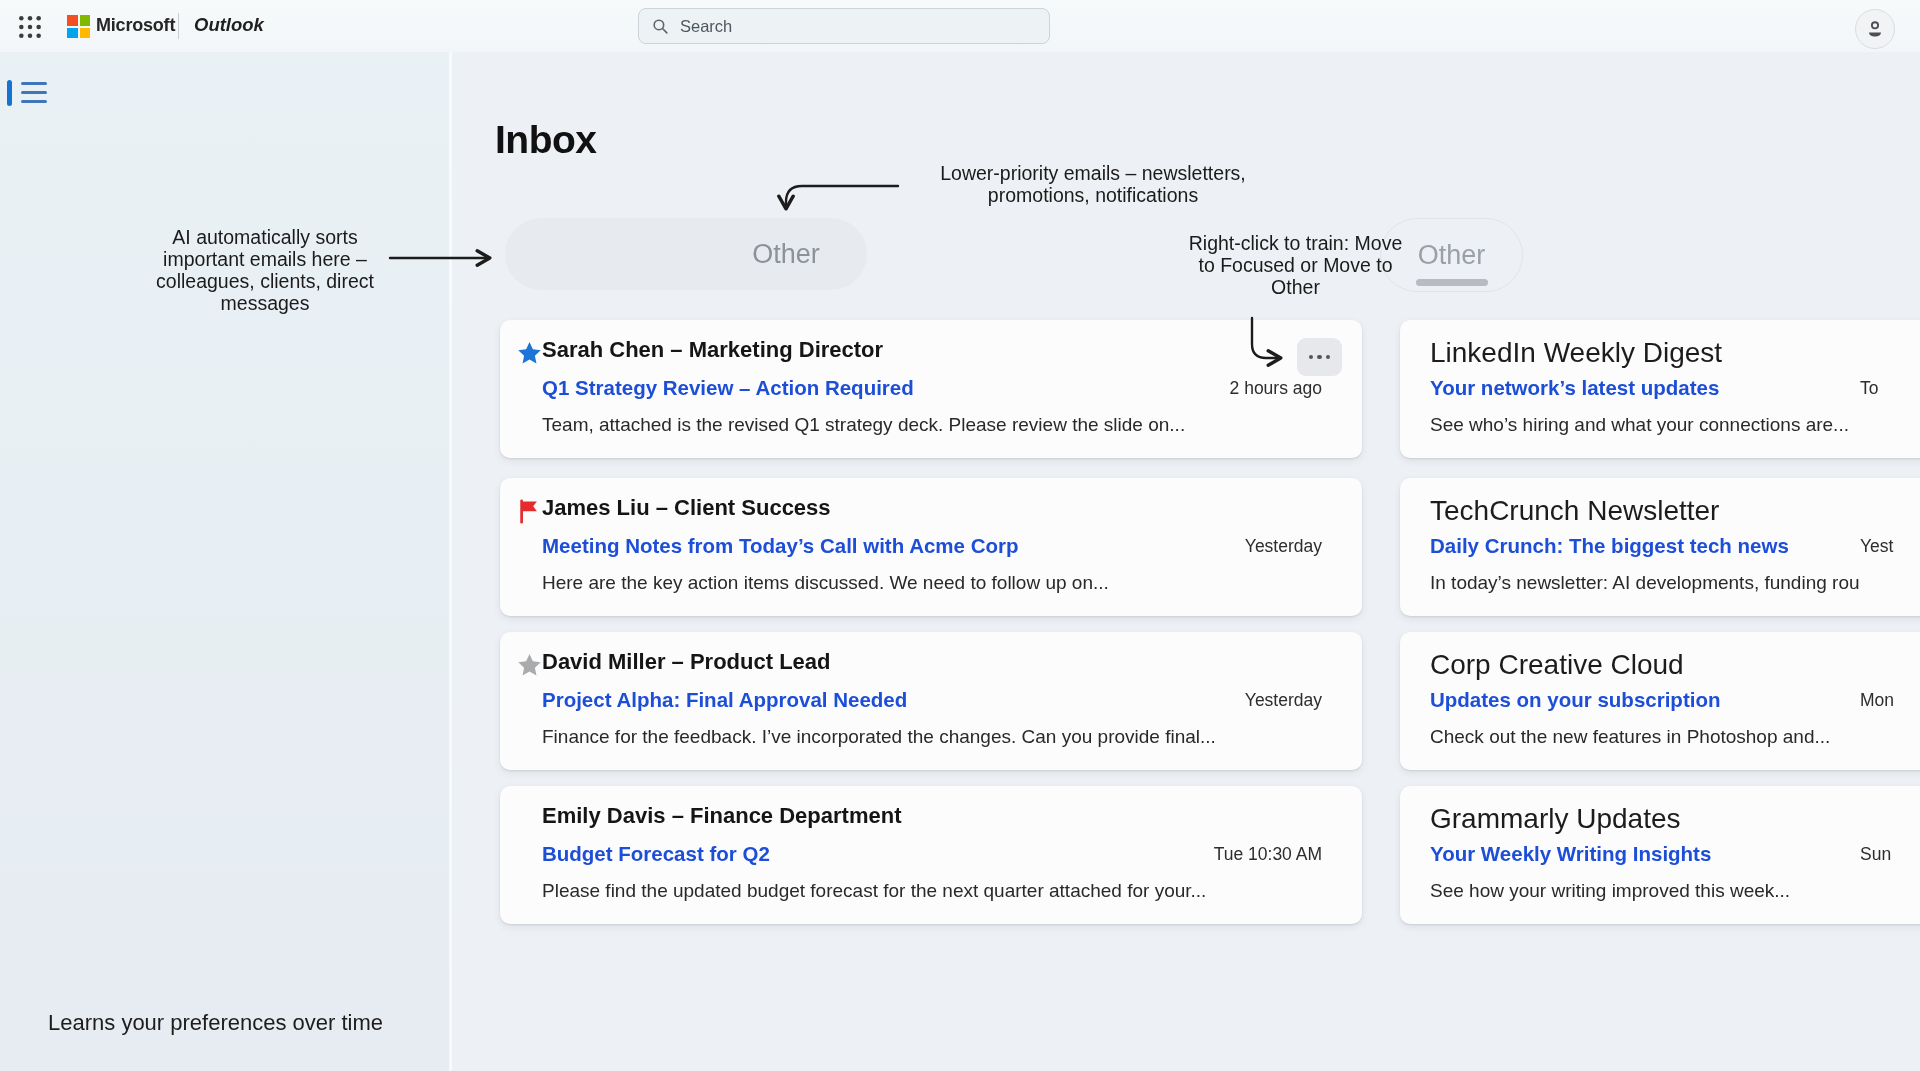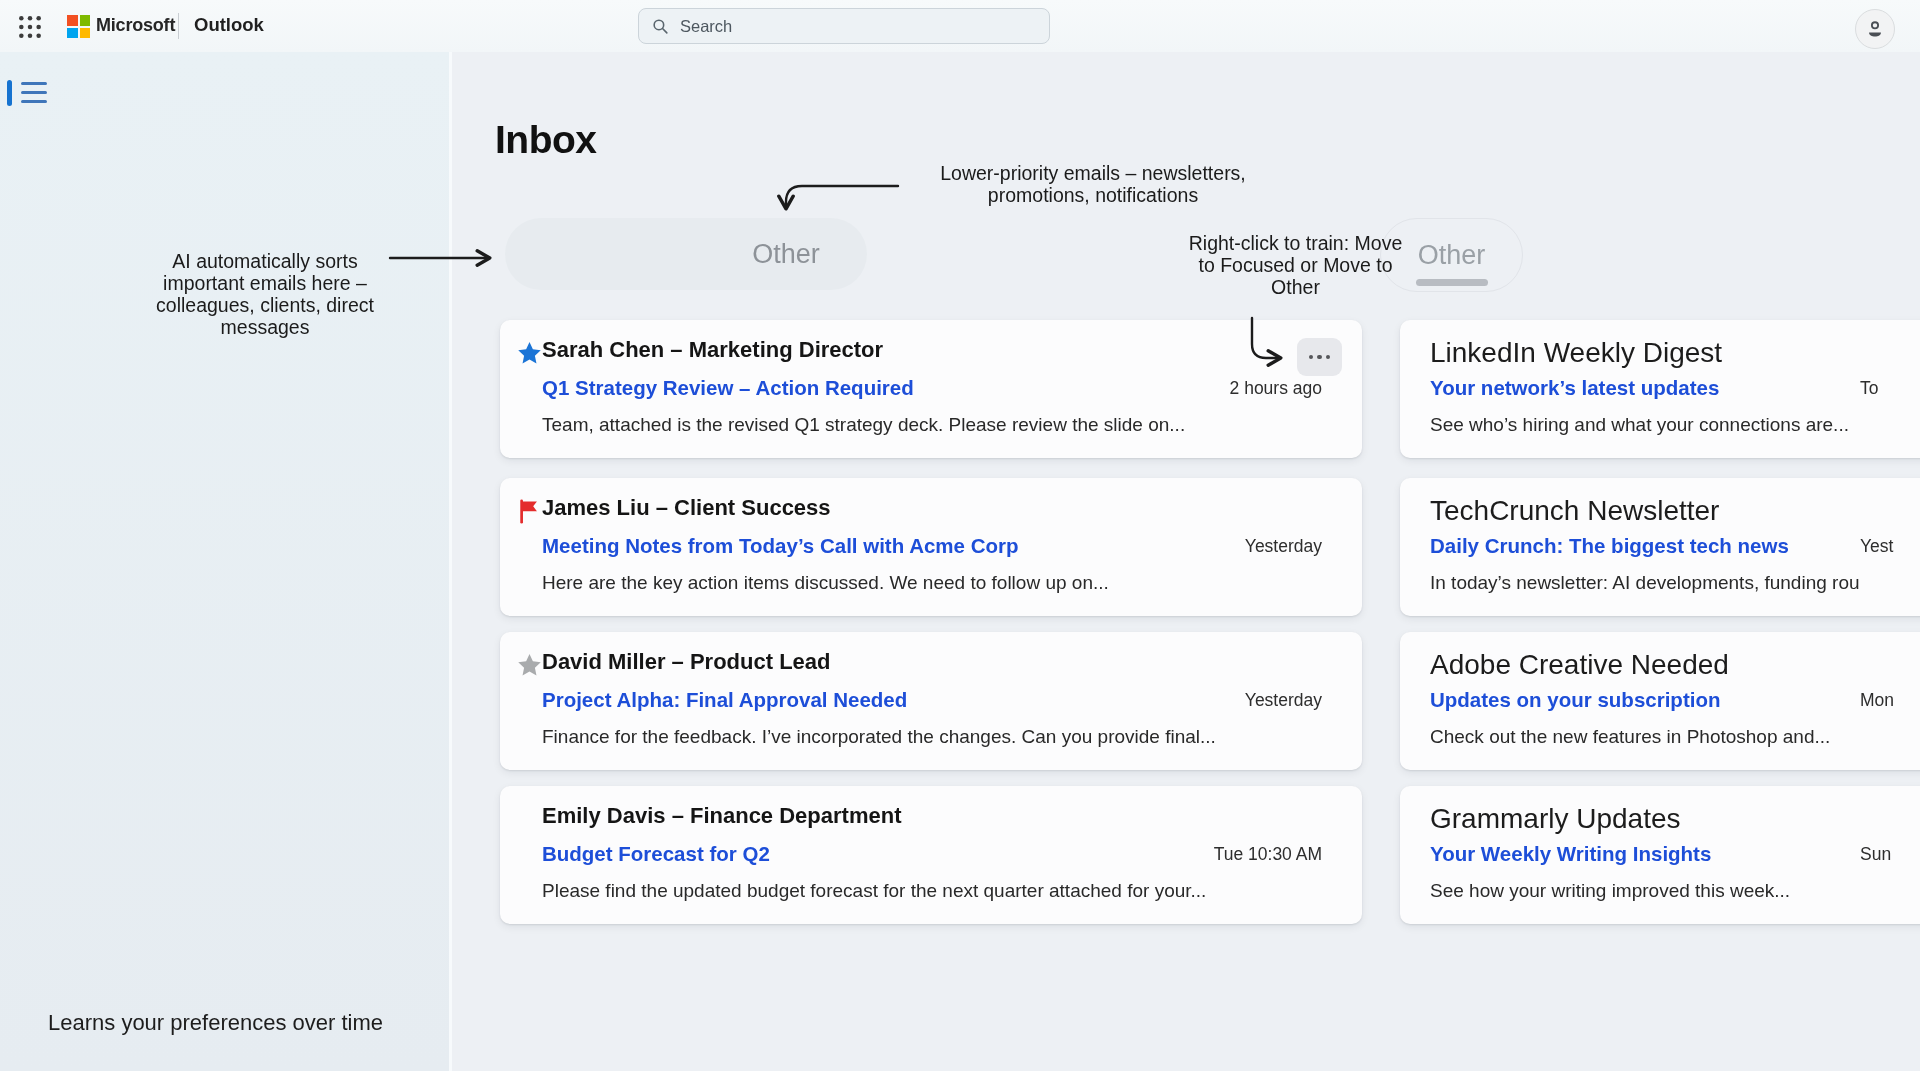--- a/index.html
+++ b/index.html
@@ -13,21 +13,21 @@
   
   .topbar { position:absolute; left:0; top:0; width:1920px; height:52px;
     background:linear-gradient(#f7fafb,#f2f6f8); z-index:5; }
   .applauncher { position:absolute; left:16px; top:13px; width:28px; height:28px; display:flex; align-items:center; justify-content:center; border-radius:4px; cursor:pointer; }
   .mslogo { position:absolute; left:67px; top:15px; width:23px; height:23px; display:grid; grid-template-columns:10.5px 10.5px; grid-template-rows:10.5px 10.5px; gap:2px; }
   .mslogo i { display:block; }
   .mslogo i:nth-child(1){background:#f25022;} .mslogo i:nth-child(2){background:#7fba00;}
   .mslogo i:nth-child(3){background:#00a4ef;} .mslogo i:nth-child(4){background:#ffb900;}
   .brandtext { position:absolute; left:96px; top:15px; font-size:18px; font-weight:700; color:#262626; letter-spacing:-.2px; }
   .topdivider { position:absolute; left:178px; top:13px; width:1px; height:26px; background:#c9ced3; }
-  .apptitle { position:absolute; left:194px; top:14px; font-size:18.5px; font-weight:600; color:#1f1f1f; }
+  .apptitle { position:absolute; left:194px; top:14px; font-size:18.5px; font-weight:600; color:#1f1f1f;font-style:italic; }
   .searchbox { position:absolute; left:638px; top:8px; width:412px; height:36px;
     background:#edf2f5; border:1px solid #ccd4da; border-radius:8px;
     display:flex; align-items:center; padding:12px 12px; gap:10px; }
   .searchbox input { flex:1; border:none; outline:none; background:transparent;
     font-family:inherit; font-size:16.5px; color:#333; }
   .searchbox input::placeholder { color:#4d575f; opacity:1; }
   .accountbtn { position:absolute; left:1855px; top:9px; width:40px; height:40px; border-radius:50%;
     background:#f2f3f4; border:1px solid #dadddf; display:flex; align-items:center; justify-content:center; cursor:pointer; }
   
   .sidebar { position:absolute; left:0; top:52px; width:452px; height:1019px;
@@ -62,21 +62,21 @@
   .card .preview { position:absolute; left:42px; top:94px; font-size:19px; font-weight:400; color:#292929; white-space:nowrap; }
   .card.ocard .sender { left:30px; font-weight:400; font-size:28px; color:#1c1c1c; }
   .card.ocard .subject { left:30px; }
   .card.ocard .preview { left:30px; }
   .card.ocard .time { right:auto; left:460px; }
   .more-btn { position:absolute; left:1297px; top:338px; width:45px; height:38px; border-radius:9px;
     background:#e7e8ec; display:flex; align-items:center; justify-content:center; gap:4px; cursor:pointer; z-index:4; }
   .more-btn i { width:4.5px; height:4.5px; border-radius:50%; background:#55565a; }
   
   .annot { position:absolute; font-size:19.5px; line-height:22px; color:#1b1b1b; z-index:6;text-align:center; }
-  .annot-left { left:145px; top:226px; width:240px;margin-top:24px; }
+  .annot-left { left:145px; top:226px; width:240px; }
   .annot-top { left:903px; top:162px; width:380px; }
   .annot-train { left:1183px; top:232px; width:225px; }
   .arrow-layer { position:absolute; left:0; top:0; width:1920px; height:1071px; z-index:7; pointer-events:none; }
 </style>
 </head>
 <body>
 
 <div class="stage">
 
   <div class="sidebar">
@@ -198,21 +198,21 @@
       <div class="time">To</div>
       <div class="preview">See who’s hiring and what your connections are...</div>
     </div>
     <div class="card ocard" style="top:478px">
       <div class="sender">TechCrunch Newsletter</div>
       <div class="subject">Daily Crunch: The biggest tech news</div>
       <div class="time">Yest</div>
       <div class="preview">In today’s newsletter: AI developments, funding rou</div>
     </div>
     <div class="card ocard" style="top:632px">
-      <div class="sender">Adobe Creative Needed</div>
+      <div class="sender">Corp Creative Cloud</div>
       <div class="subject">Updates on your subscription</div>
       <div class="time">Mon</div>
       <div class="preview">Check out the new features in Photoshop and...</div>
     </div>
     <div class="card ocard" style="top:786px">
       <div class="sender">Grammarly Updates</div>
       <div class="subject">Your Weekly Writing Insights</div>
       <div class="time">Sun</div>
       <div class="preview">See how your writing improved this week...</div>
     </div>

